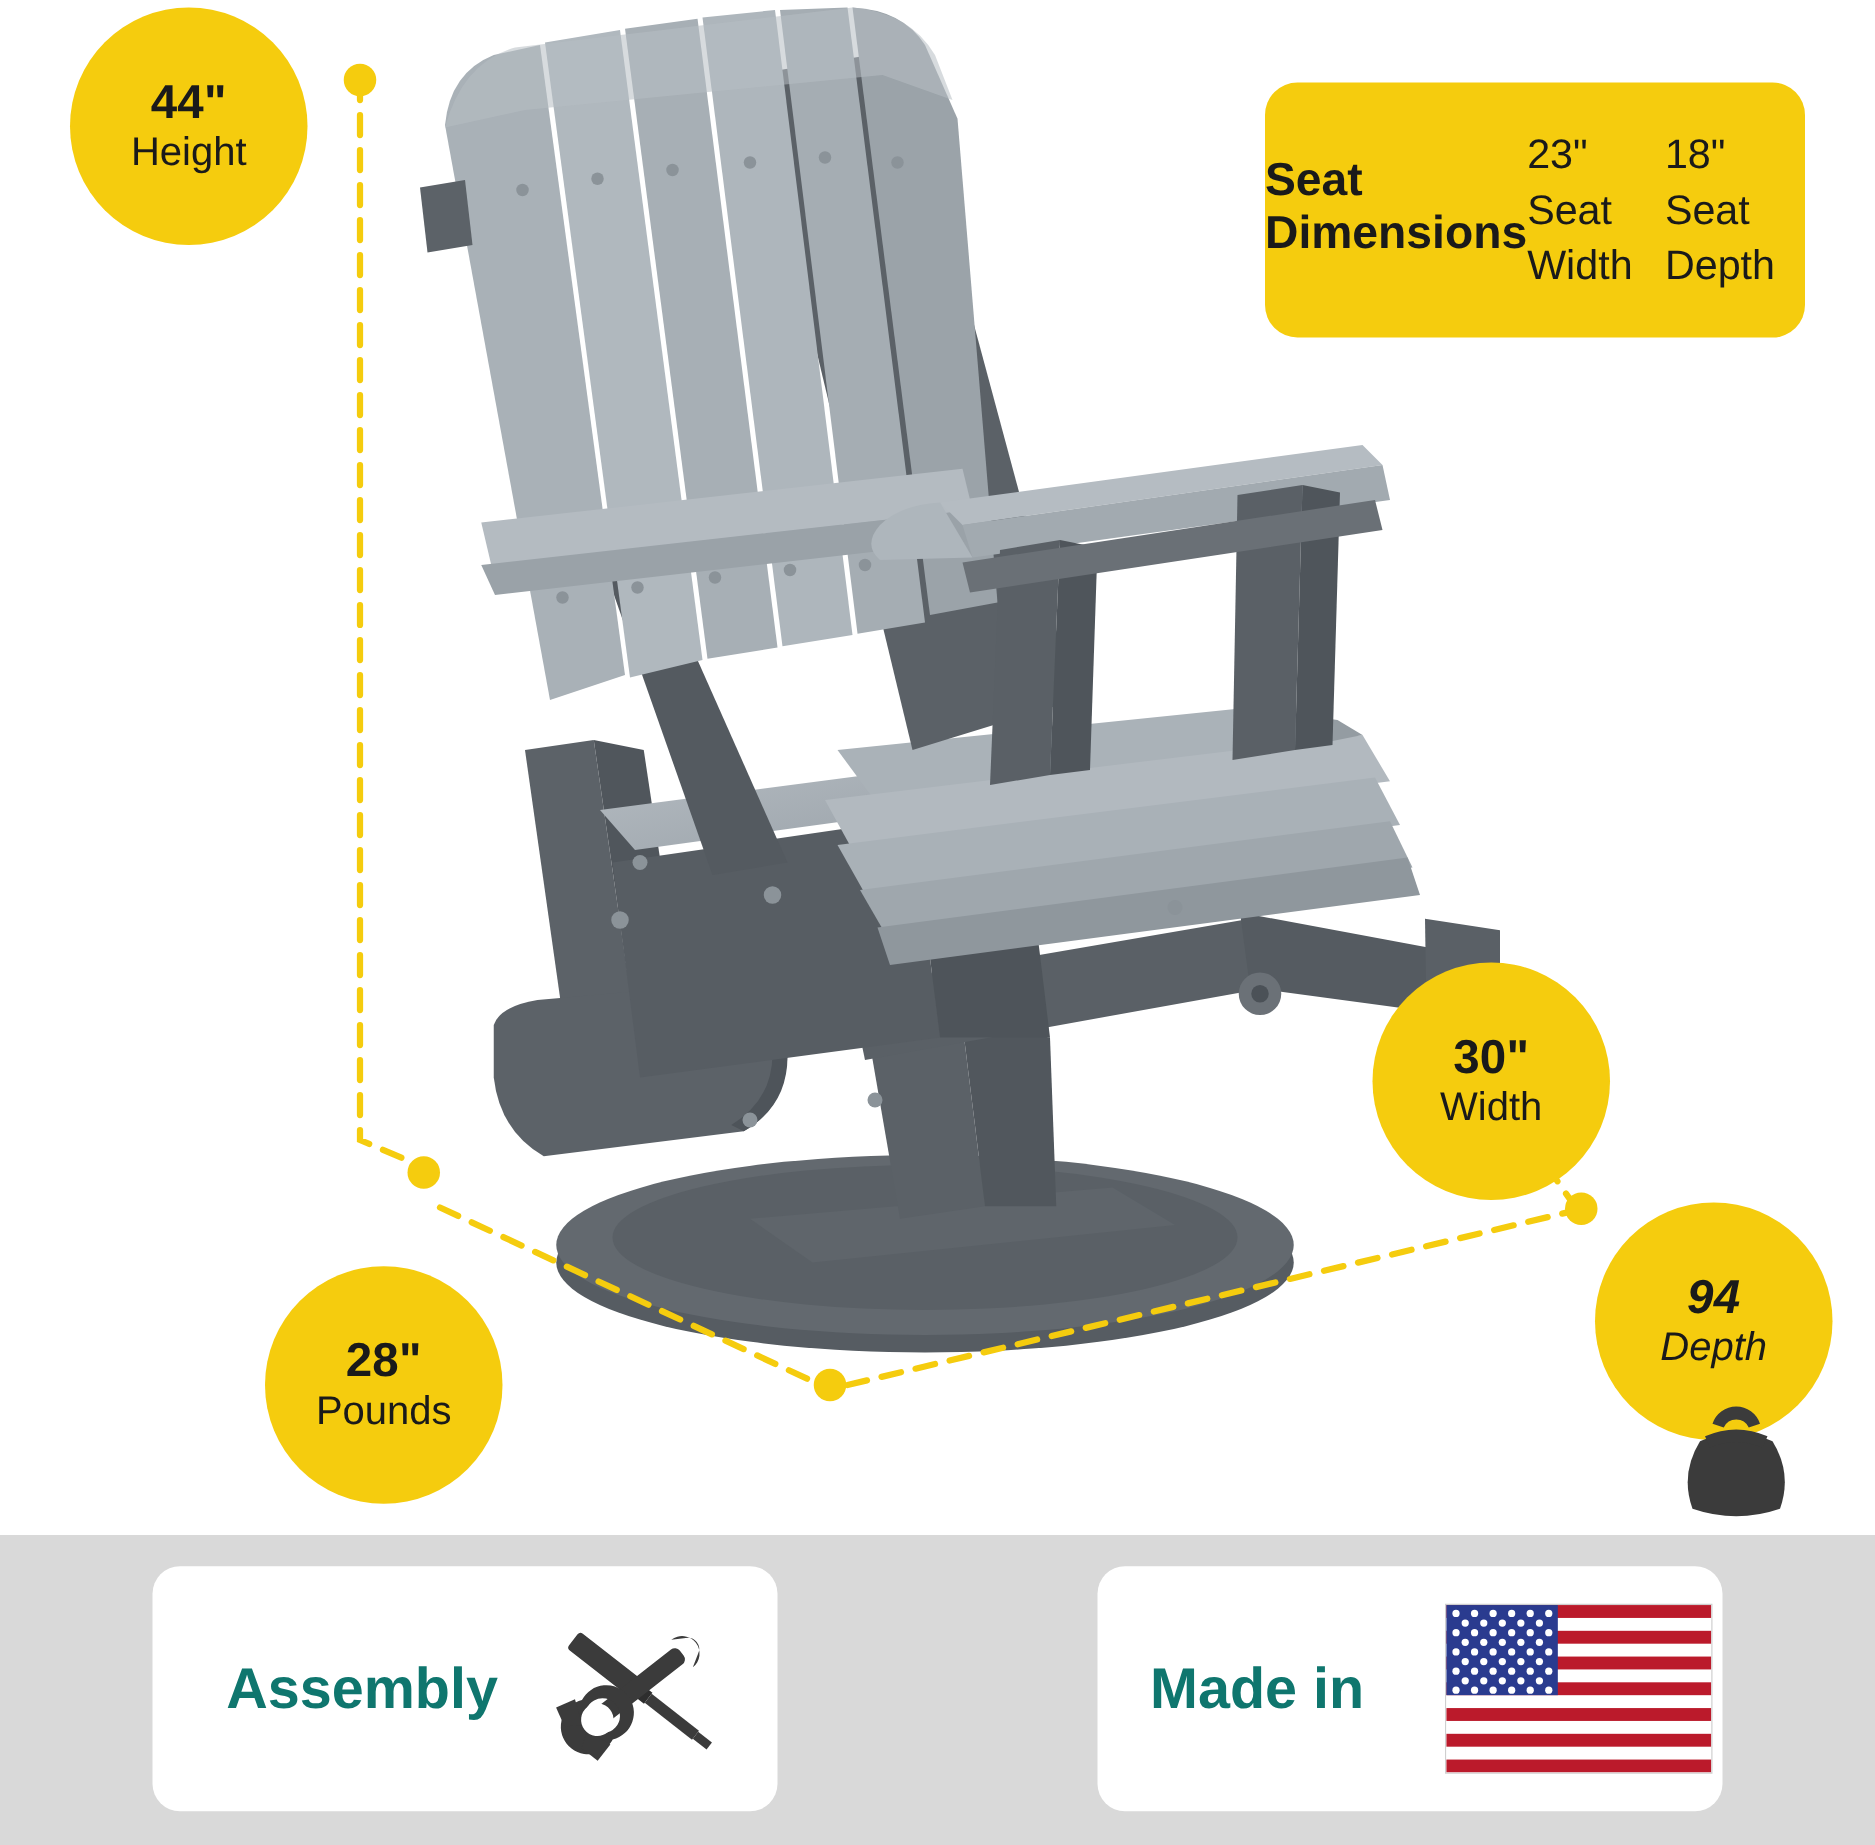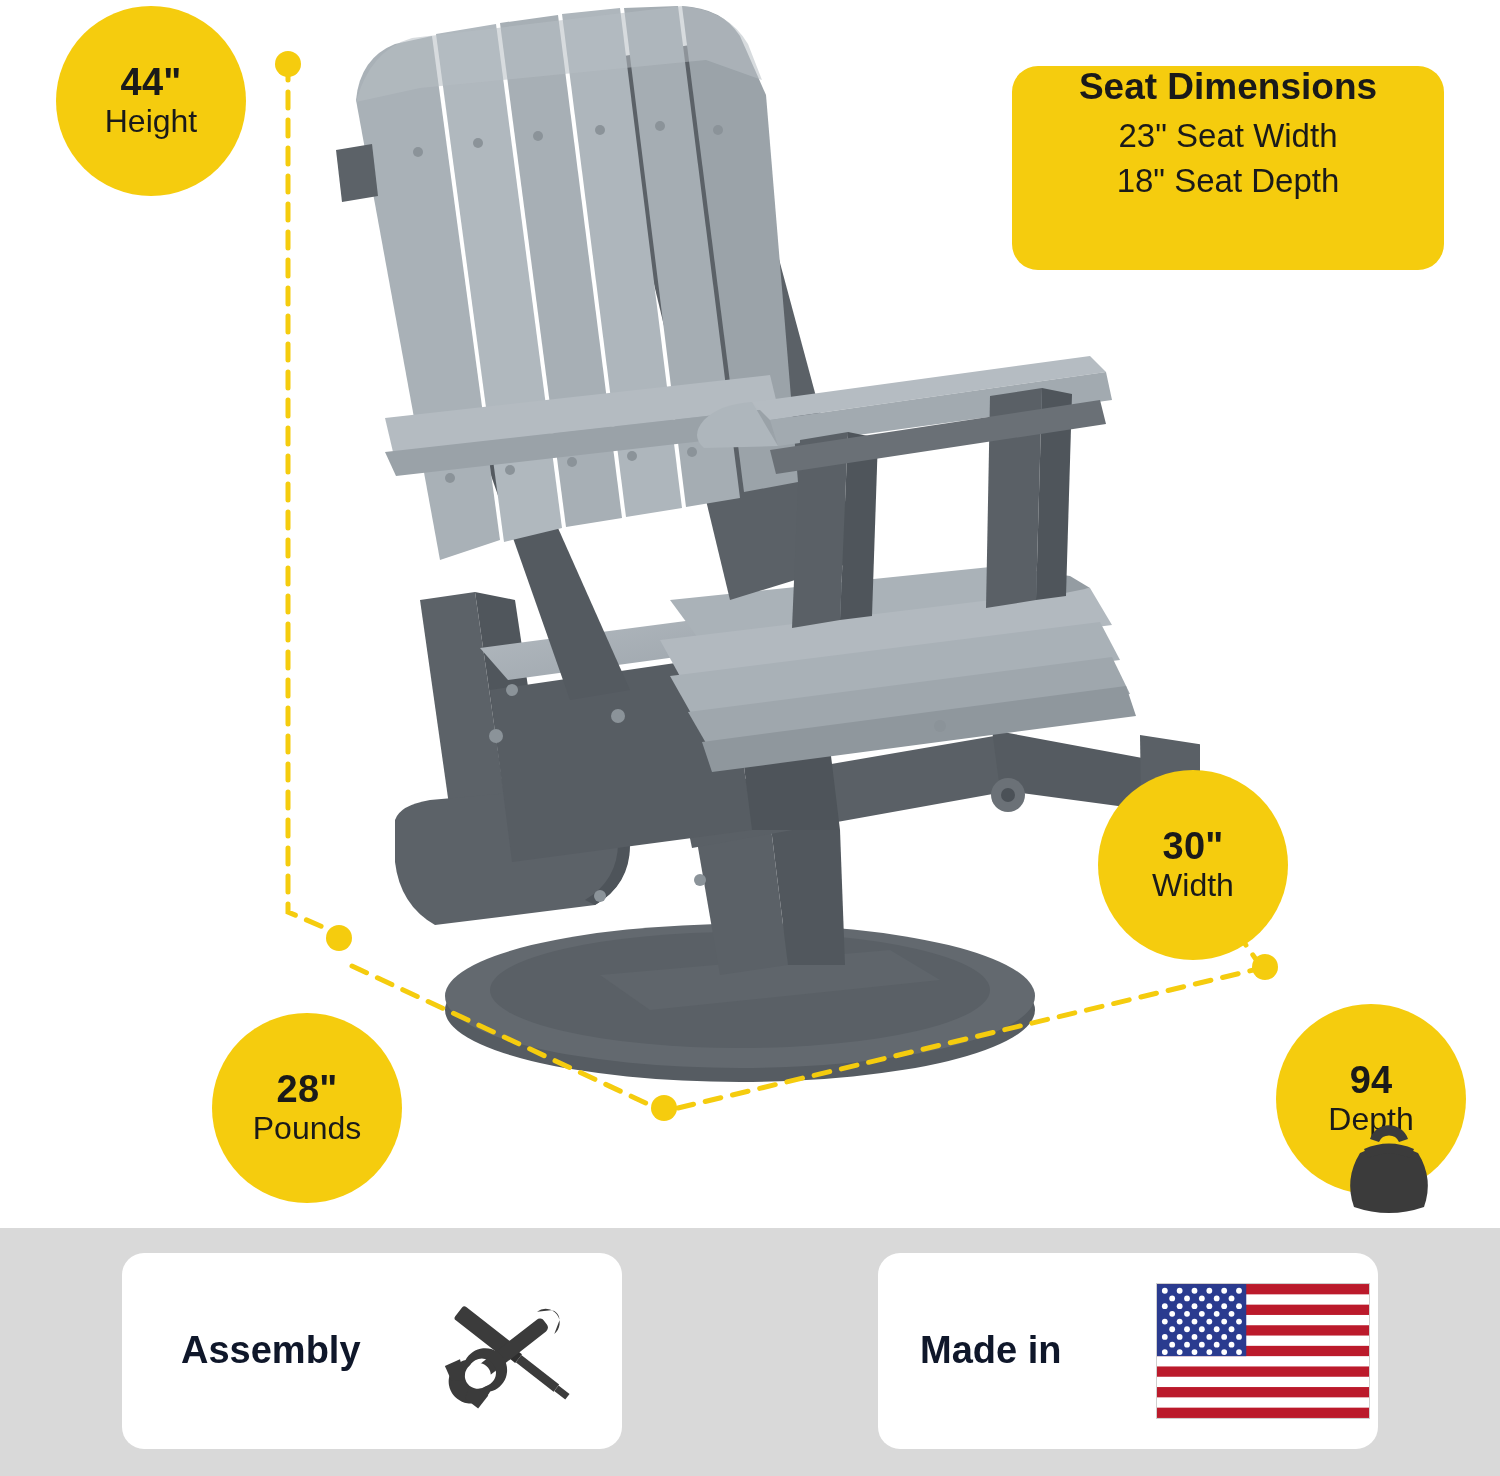--- a/index.html
+++ b/index.html
@@ -41,35 +41,35 @@
   }
   .badge-circle .small {
     font-size: 32px;
     font-weight: 400;
     margin-top: 2px;
   }
 
   #badge-height { left: 56px;  top: 6px;   width: 190px; height: 190px; }
   #badge-width  { left: 1098px; top: 770px; width: 190px; height: 190px; }
   #badge-depth  { left: 212px; top: 1013px; width: 190px; height: 190px; }
-  #badge-weight { left: 1276px; top: 1004px; width: 190px; height: 190px; }
+  #badge-weight { left: 1276px; top: 962px; width: 190px; height: 190px; font-style: italic; }
 
   
   #seat-box {
     position: absolute;
     left: 1012px;
     top: 66px;
     width: 432px;
     height: 204px;
     background: #f5cc0e;
     border-radius: 26px;
     display: flex;
-    flex-direction: column;
+    flex-direction: row;
     align-items: center;
-    justify-content: flex-start;
+    justify-content: space-between;
     color: #1a1a1a;
   }
   #seat-box .seat-title {
     font-size: 37px;
     font-weight: bold;
     margin-bottom: 6px;
   }
   #seat-box .seat-line {
     font-size: 33px;
     font-weight: 400;
@@ -89,23 +89,23 @@
     position: absolute;
     background: #ffffff;
     border-radius: 22px;
     display: flex;
     align-items: center;
     justify-content: center;
   }
   #pill-assembly { left: 122px; top: 1253px; width: 500px; height: 196px; }
   #pill-usa      { left: 878px; top: 1253px; width: 500px; height: 196px; gap: 32px; }
   .pill-text {
-    font-size: 38px;
+    font-size: 46px;
     font-weight: bold;
-    color: #0f172a;
+    color: #0f766e;
     line-height: 1.25;
     text-align: left;
   }
   #pill-assembly .pill-text { width: 232px; margin-left: 30px; }
   #pill-usa .pill-text { width: 190px; margin-left: 34px; text-align: left; }
 
   .tools-icon { width: 170px; height: 150px; margin-left: 10px; }
   .flag { width: 212px; height: 134px; margin-left: 14px; border: 1px solid #cfcfcf; }
   .kettlebell { margin-top: 2px; }
 

